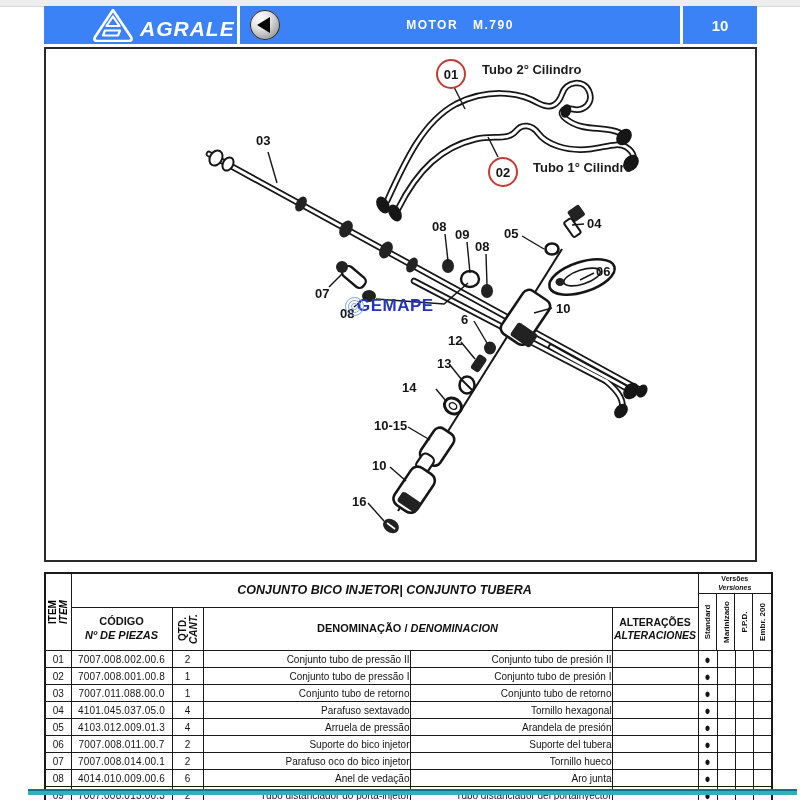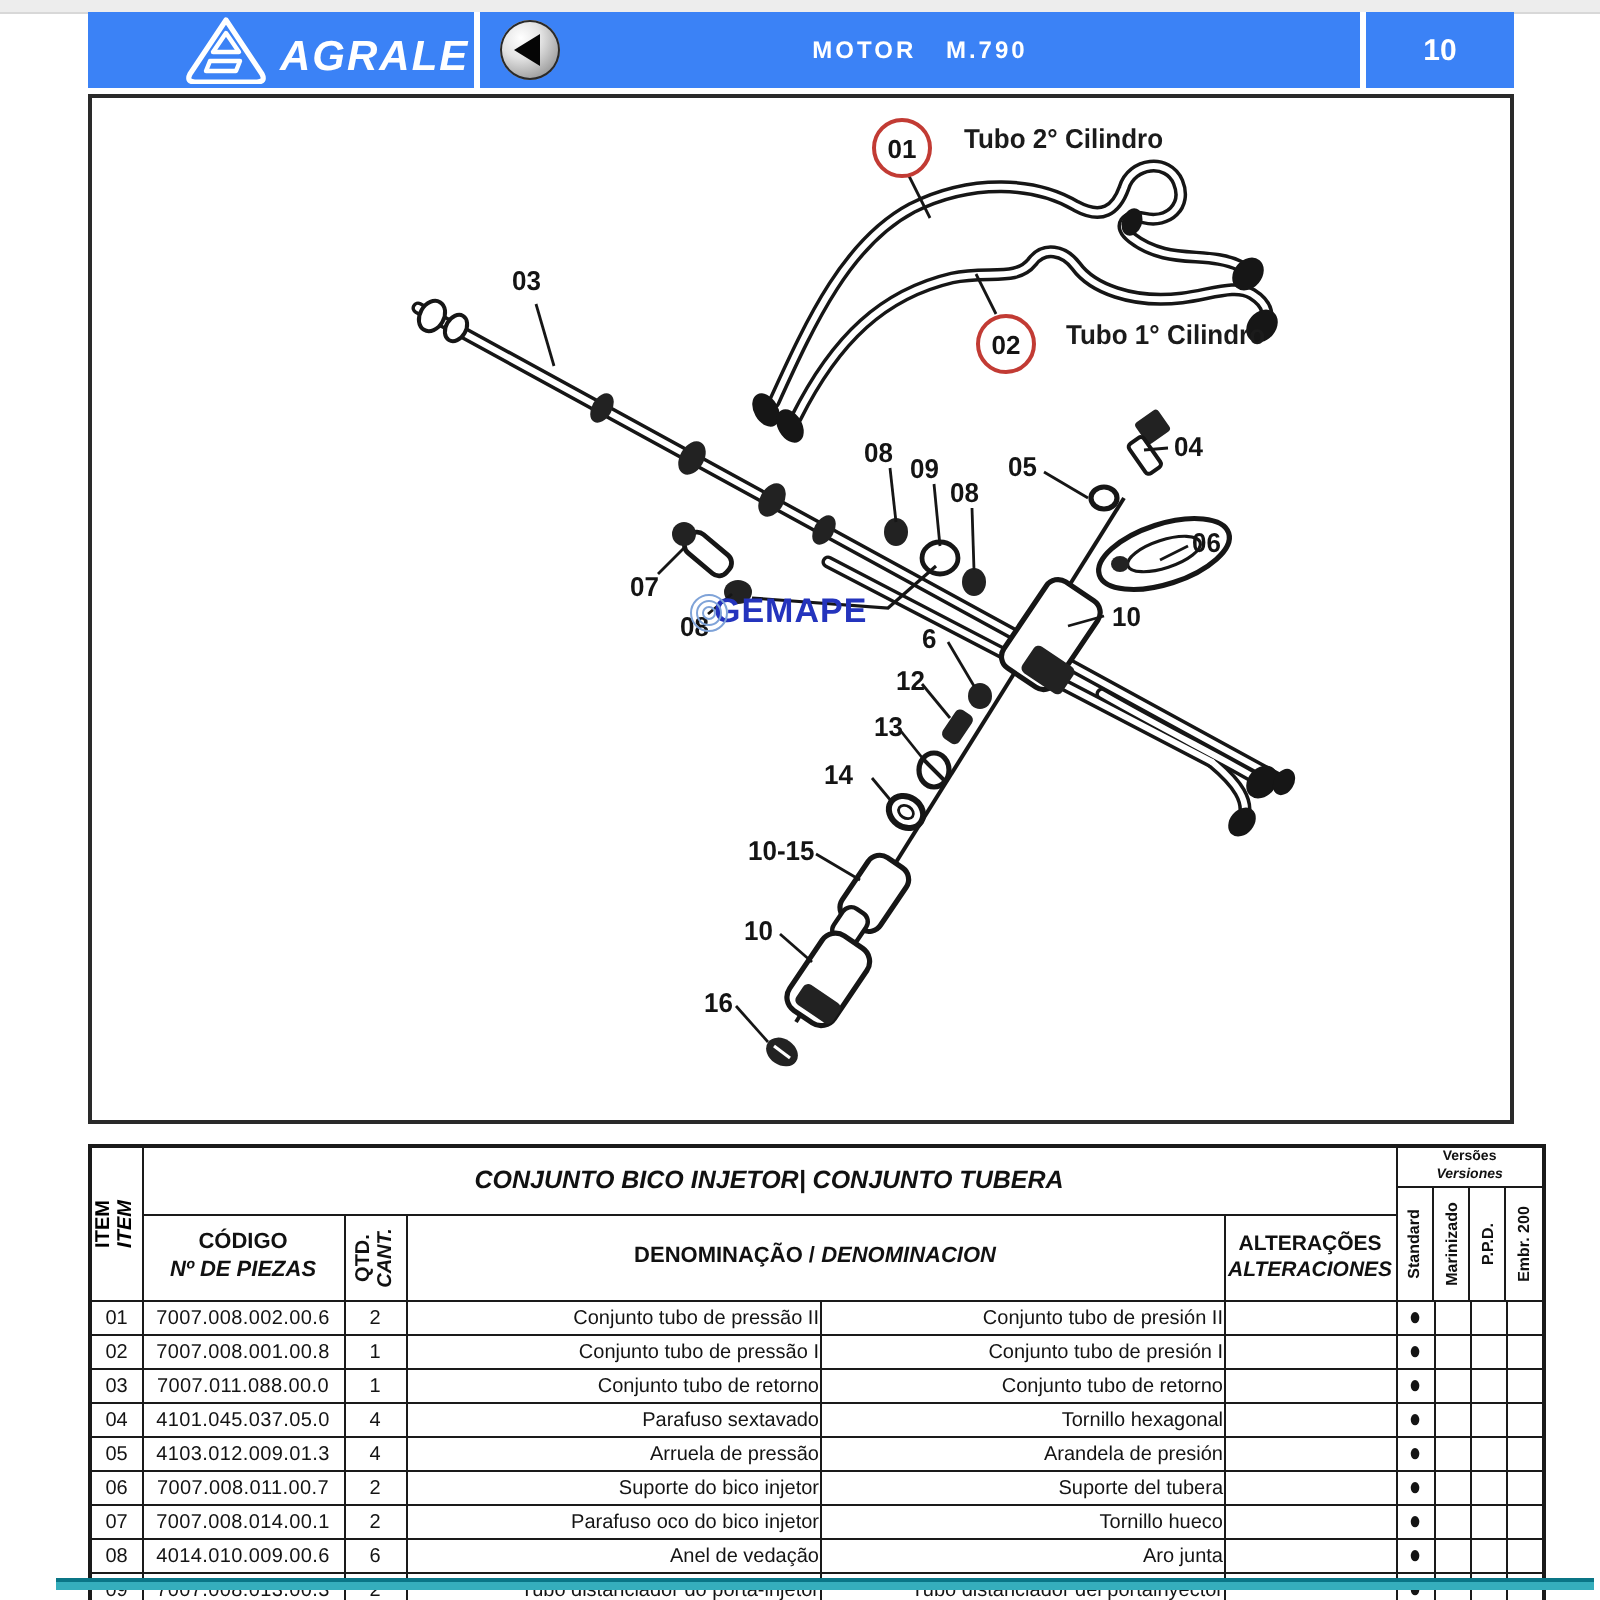--- a/index.html
+++ b/index.html
@@ -209,21 +209,21 @@
     <div class="plabel" style="left:550px;top:215px;">06</div>
     <div class="plabel" style="left:269px;top:237px;">07</div>
     <div class="plabel" style="left:294px;top:257px;">08</div>
     <div class="plabel" style="left:386px;top:170px;">08</div>
     <div class="plabel" style="left:409px;top:178px;">09</div>
     <div class="plabel" style="left:429px;top:190px;">08</div>
     <div class="plabel" style="left:510px;top:252px;">10</div>
     <div class="plabel" style="left:415px;top:263px;">6</div>
     <div class="plabel" style="left:402px;top:284px;">12</div>
     <div class="plabel" style="left:391px;top:307px;">13</div>
-    <div class="plabel" style="left:366px;top:331px;">14</div>
+    <div class="plabel" style="left:356px;top:331px;">14</div>
     <div class="plabel" style="left:328px;top:369px;">10-15</div>
     <div class="plabel" style="left:326px;top:409px;">10</div>
     <div class="plabel" style="left:306px;top:445px;">16</div>
 
     <div class="watermark">
       <span class="wm-swirl">
           <i></i>
           <i></i>
           <i></i>
         </span>

